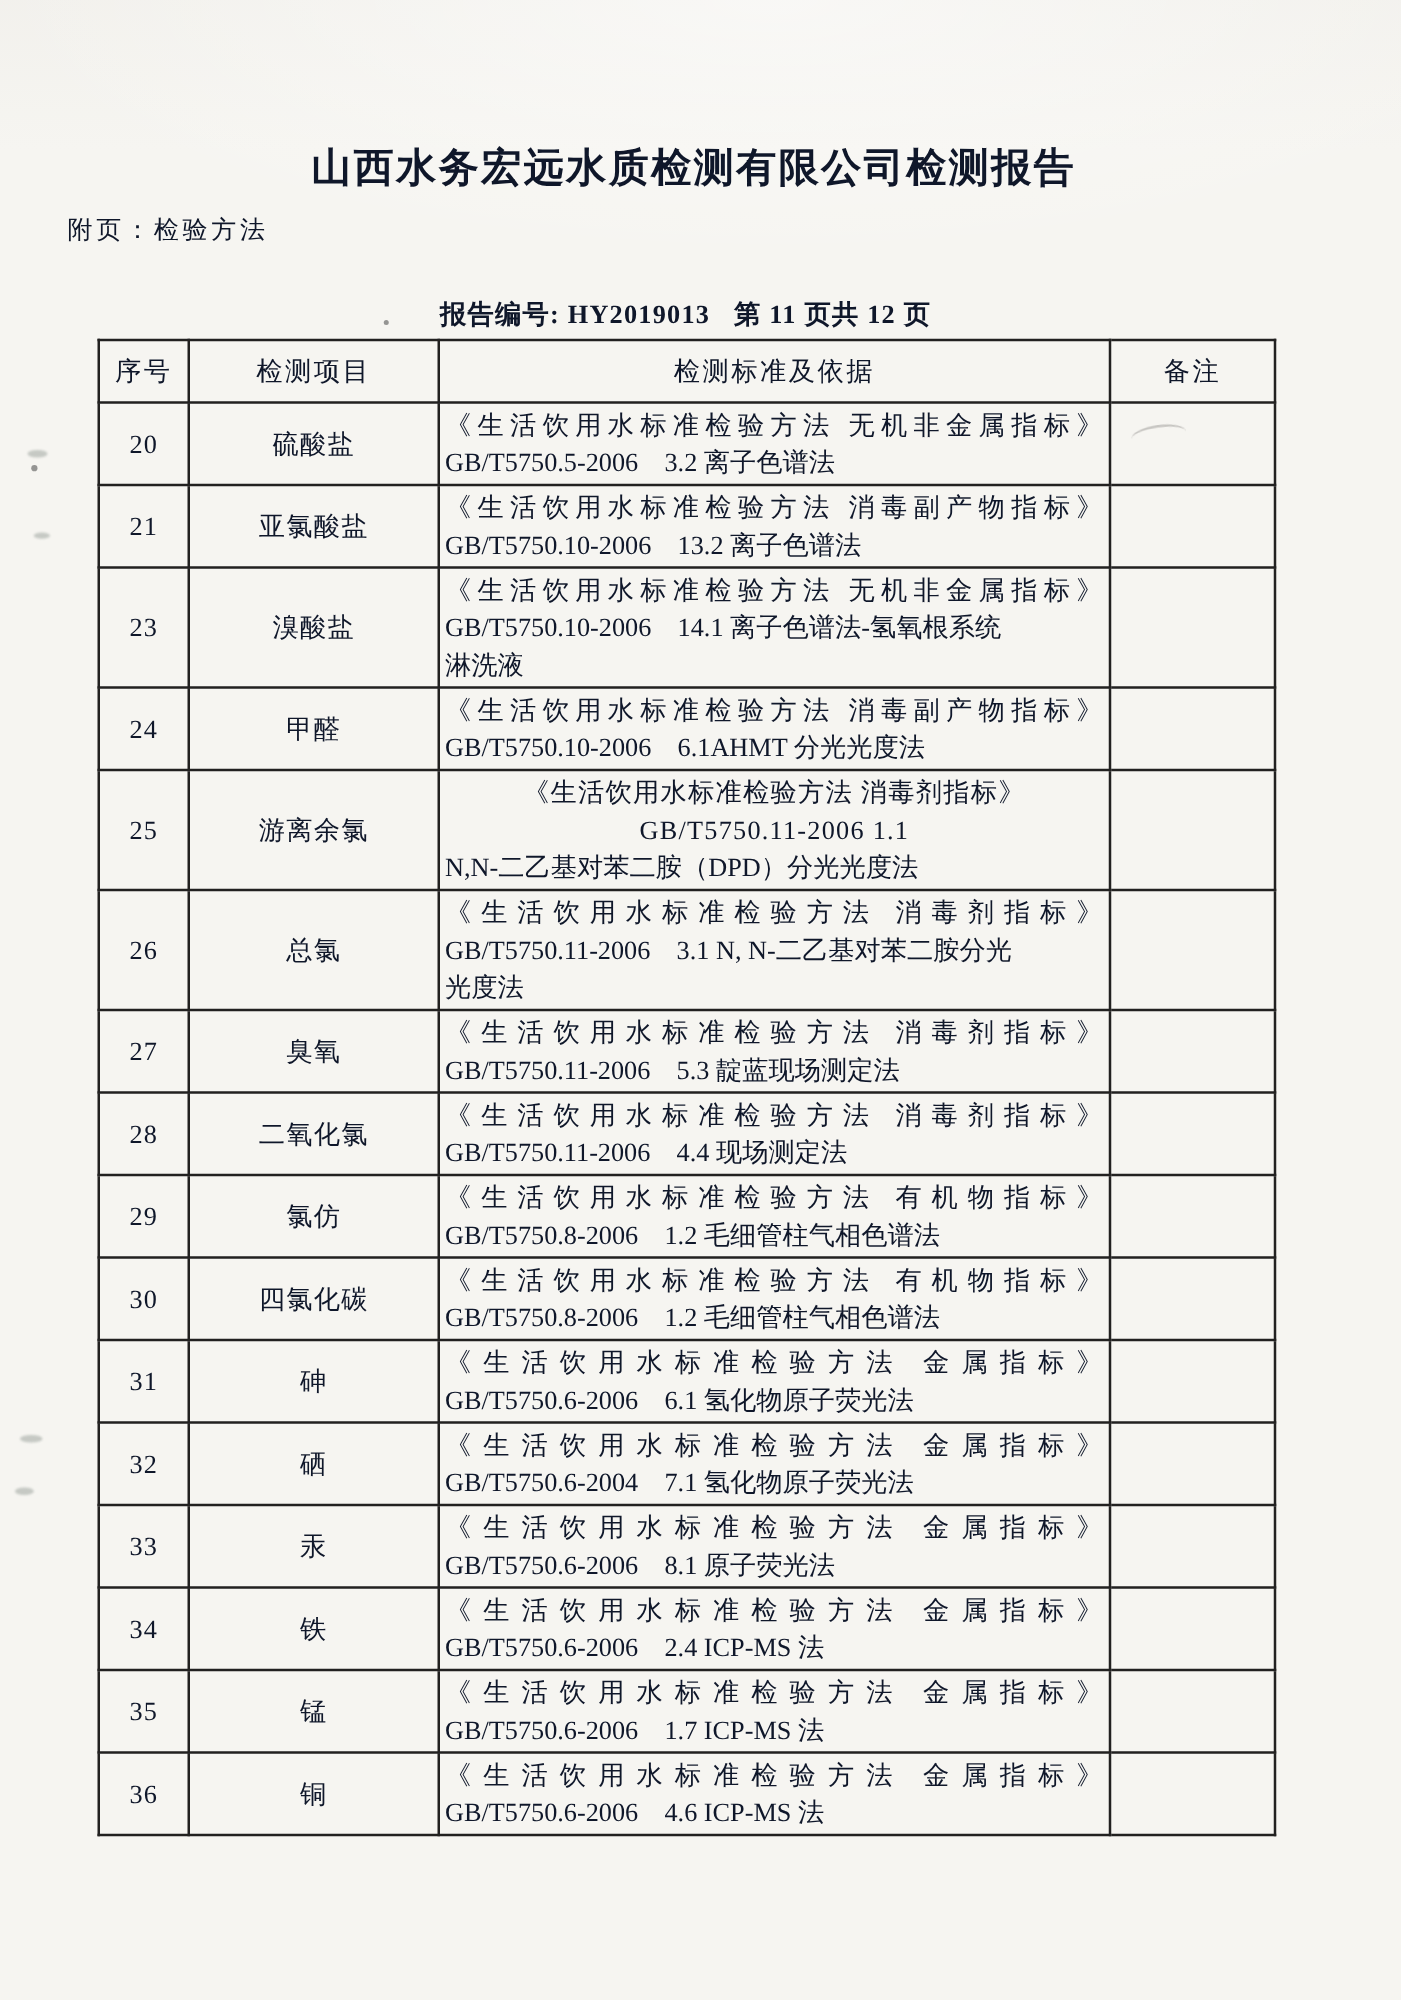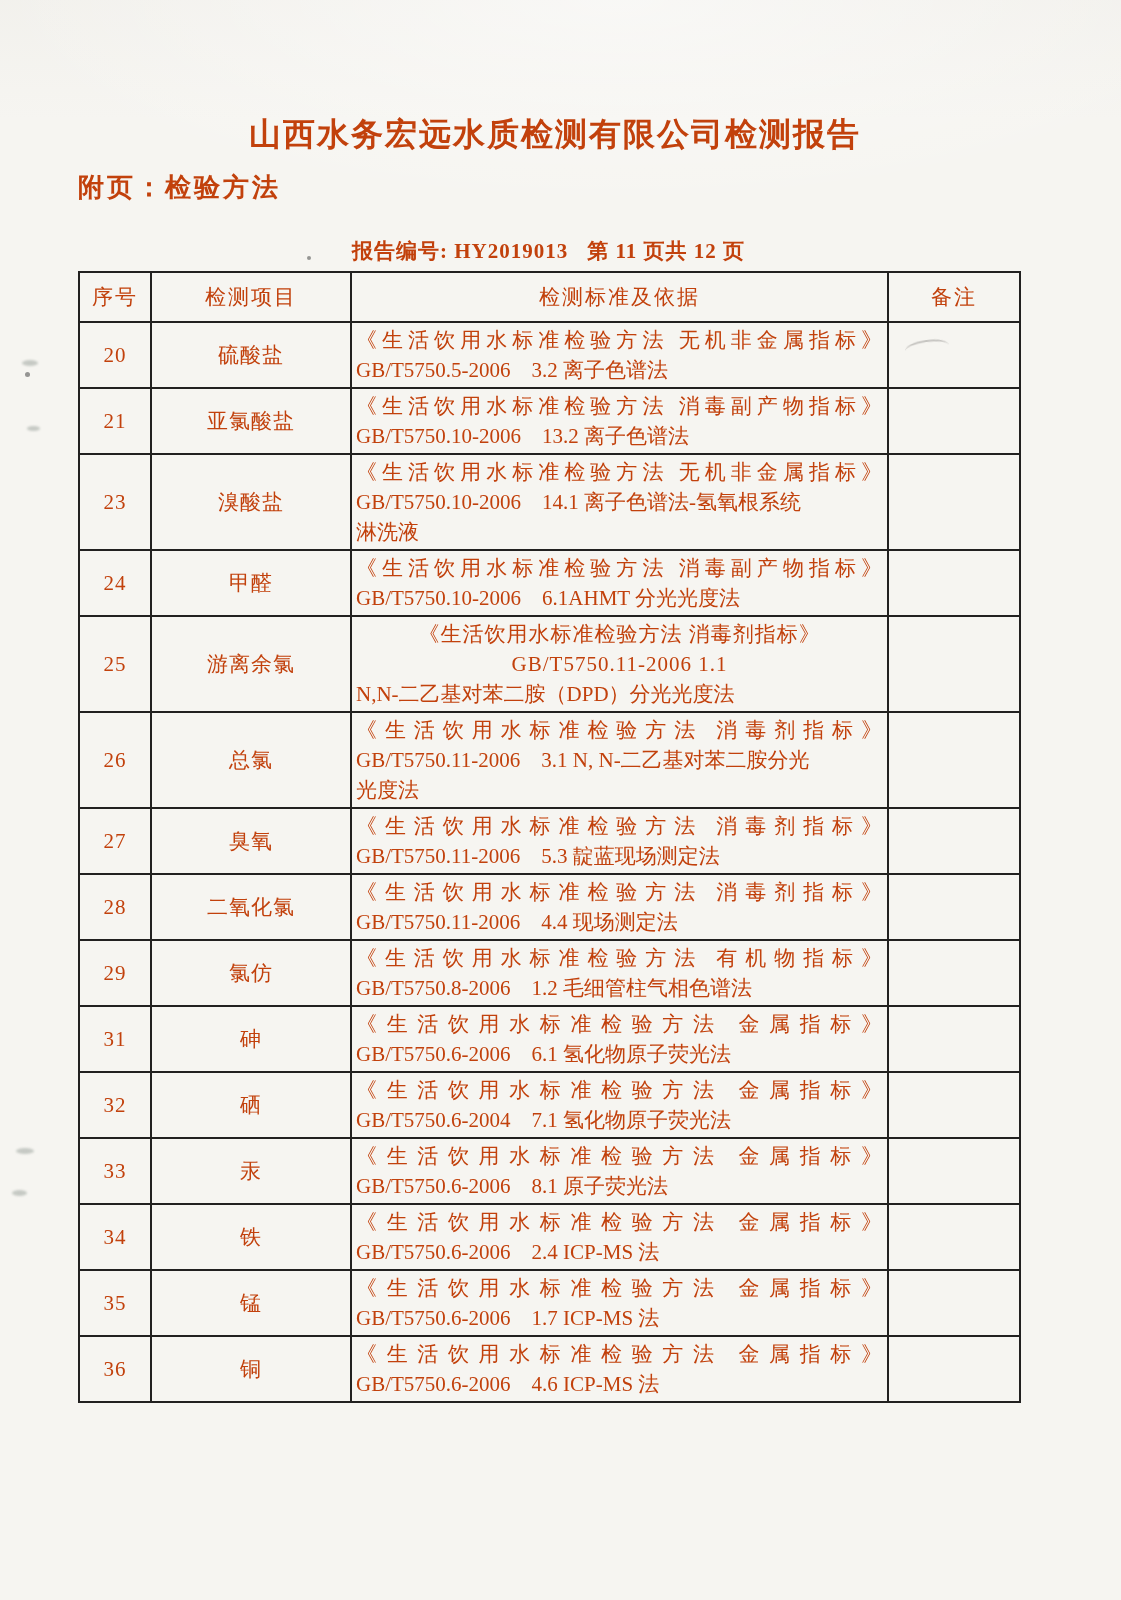--- a/index.html
+++ b/index.html
@@ -2,40 +2,40 @@
 <html><head>
 <meta charset="utf-8">
 <style>
   html,body{margin:0;padding:0;background:#e8e7e3;}
   .page{
     position:relative;
     width:1121px;height:1600px;
     margin:0 auto;
     background:#f6f5f1;
     font-family:"Liberation Serif","DejaVu Serif",serif;
-    color:#c2410c;
+    color:#0f172a;
     overflow:hidden;
   }
   
   .page::before{
     content:"";position:absolute;inset:0;
     background:
       radial-gradient(ellipse 900px 300px at 55% 0%, rgba(255,255,255,.5), rgba(255,255,255,0) 70%),
       linear-gradient(180deg, rgba(235,233,228,.35), rgba(246,245,241,0) 120px);
     pointer-events:none;
   }
   .doc-title{
     position:absolute;top:113px;left:0;width:1110px;
     text-align:center;
     font-size:32px;font-weight:bold;letter-spacing:2px;
     white-space:nowrap;
   }
   .subtitle{
-    position:absolute;top:170px;left:78px;
-    font-size:26px;font-weight:bold;letter-spacing:3px;
+    position:absolute;top:170px;left:54px;
+    font-size:20px;font-weight:normal;letter-spacing:3px;
     white-space:nowrap;
   }
   .report-row{
     position:absolute;top:237px;left:78px;width:941px;
     display:flex;justify-content:center;align-items:flex-end;
     font-size:21px;font-weight:bold;
   }
   .report-no{letter-spacing:1px;}
   .page-indicator{letter-spacing:1px;margin-left:19px;}
   table.methods{
@@ -203,20 +203,29 @@
         <tr class="lines-2">
       <td class="cell-no">29</td>
       <td class="cell-item">氯仿</td>
       <td class="cell-standard">
             <div class="std-line first">《生活饮用水标准检验方法 有机物指标》</div>
             <div class="std-line">GB/T5750.8-2006　1.2 毛细管柱气相色谱法</div>
           </td>
       <td class="cell-remark"></td>
     </tr>
         <tr class="lines-2">
+      <td class="cell-no">30</td>
+      <td class="cell-item">四氯化碳</td>
+      <td class="cell-standard">
+            <div class="std-line first">《生活饮用水标准检验方法 有机物指标》</div>
+            <div class="std-line">GB/T5750.8-2006　1.2 毛细管柱气相色谱法</div>
+          </td>
+      <td class="cell-remark"></td>
+    </tr>
+        <tr class="lines-2">
       <td class="cell-no">31</td>
       <td class="cell-item">砷</td>
       <td class="cell-standard">
             <div class="std-line first">《生活饮用水标准检验方法 金属指标》</div>
             <div class="std-line">GB/T5750.6-2006　6.1 氢化物原子荧光法</div>
           </td>
       <td class="cell-remark"></td>
     </tr>
         <tr class="lines-2">
       <td class="cell-no">32</td>

